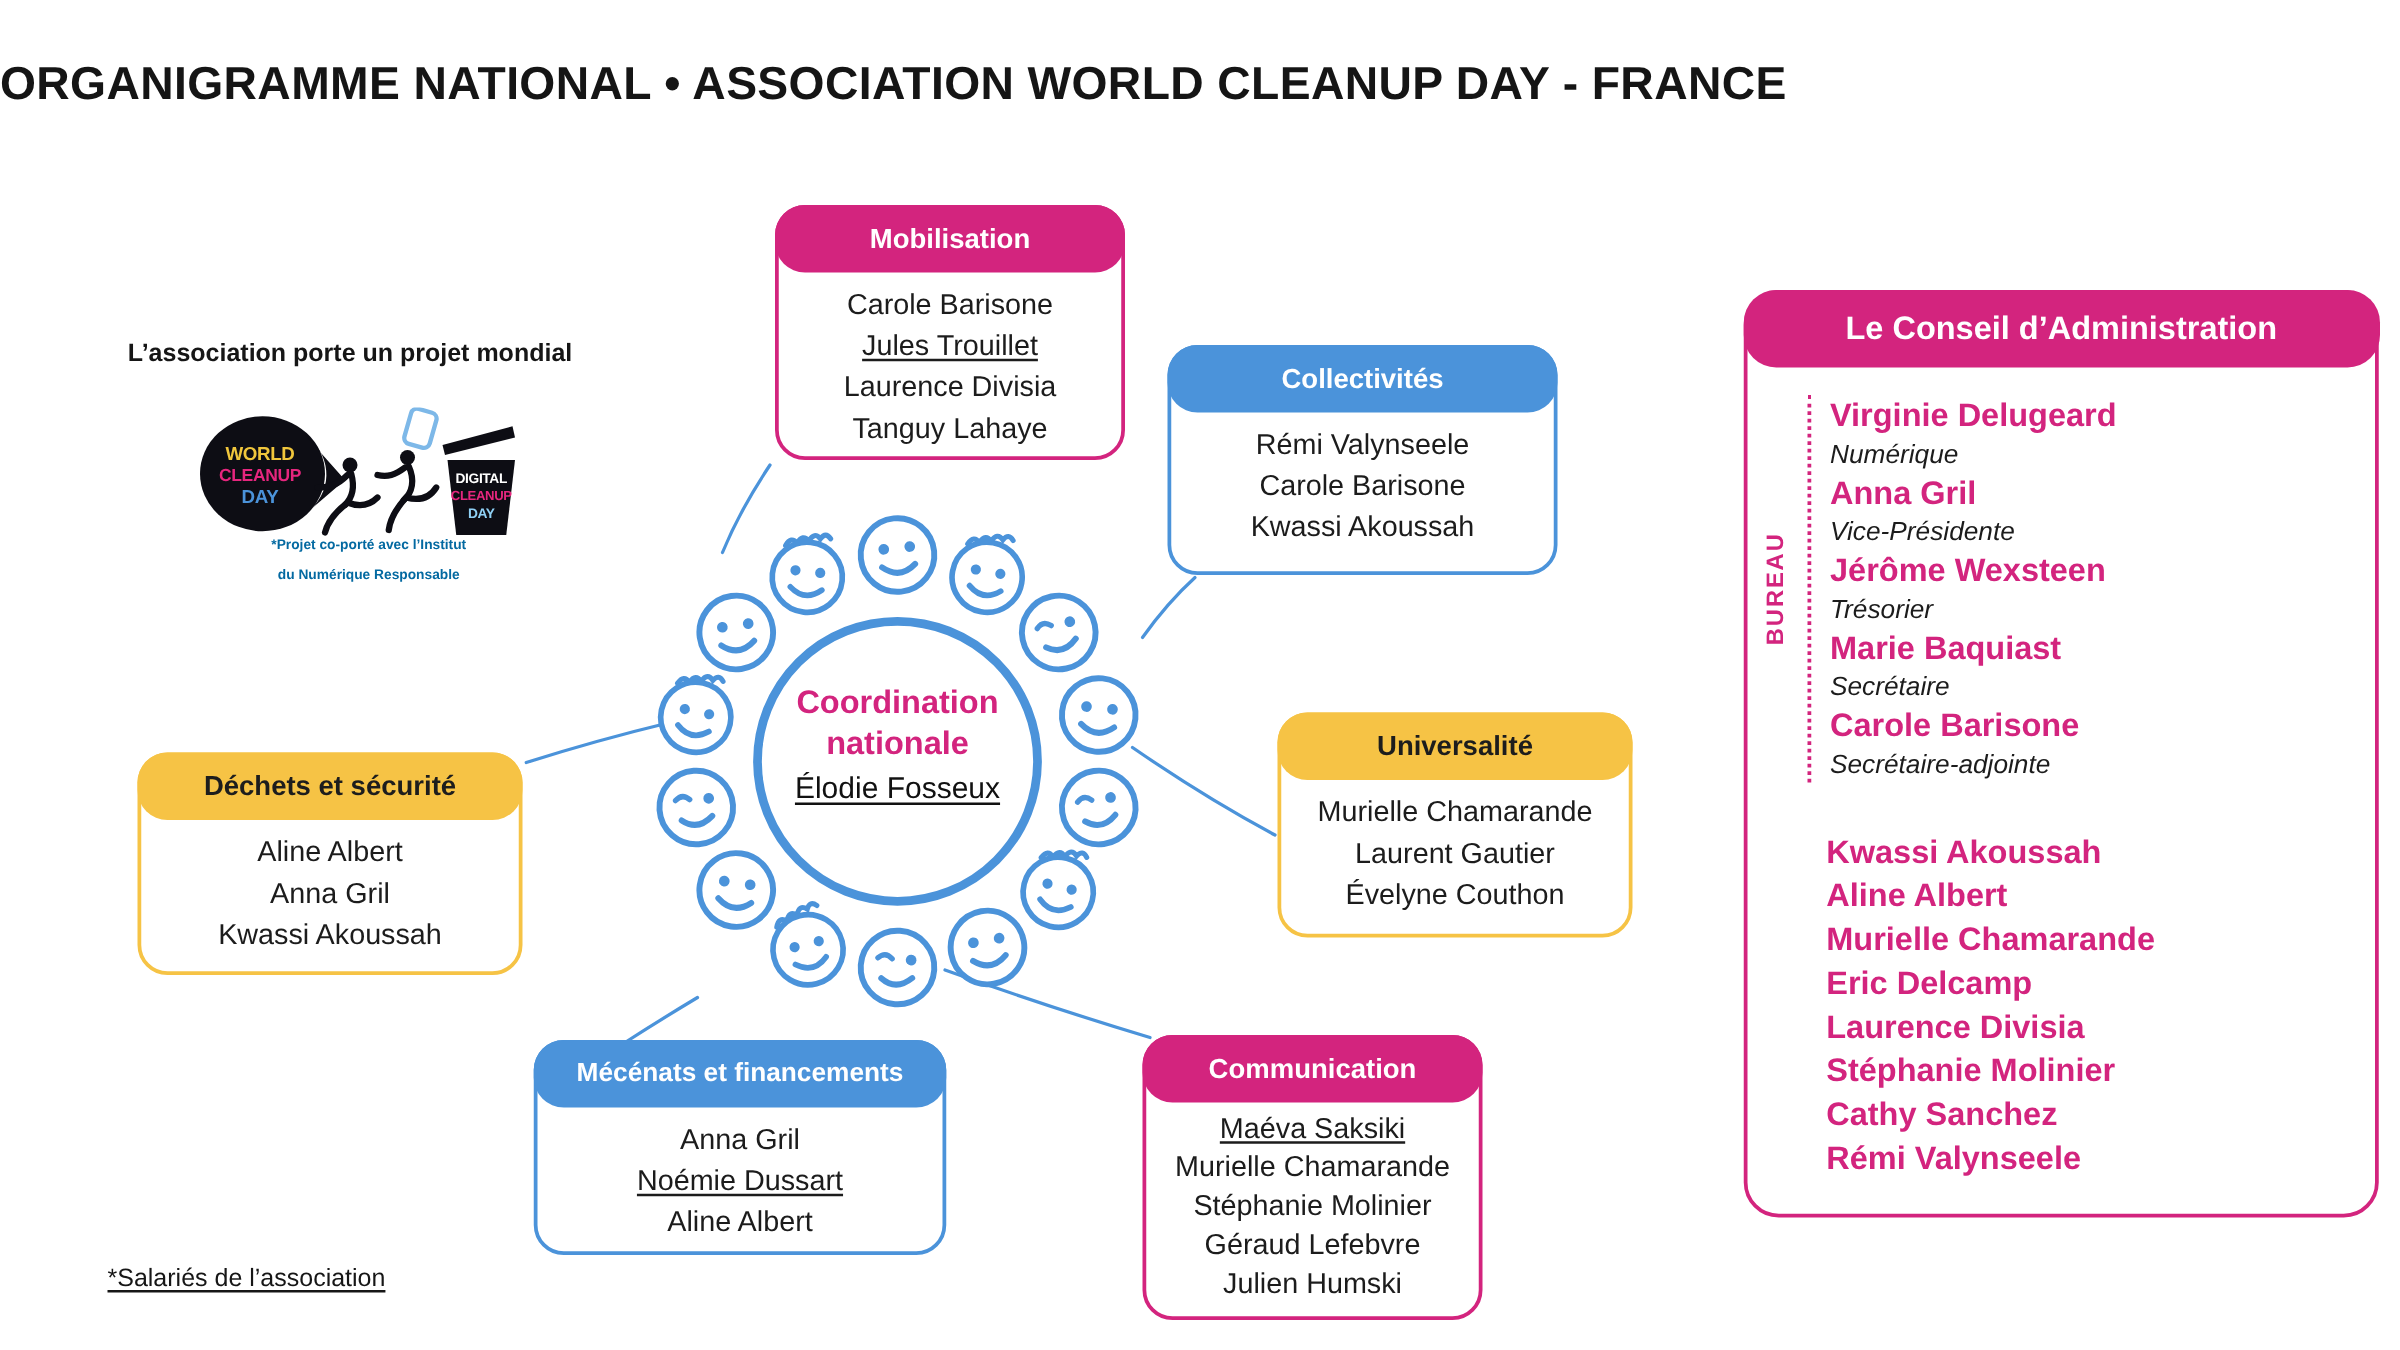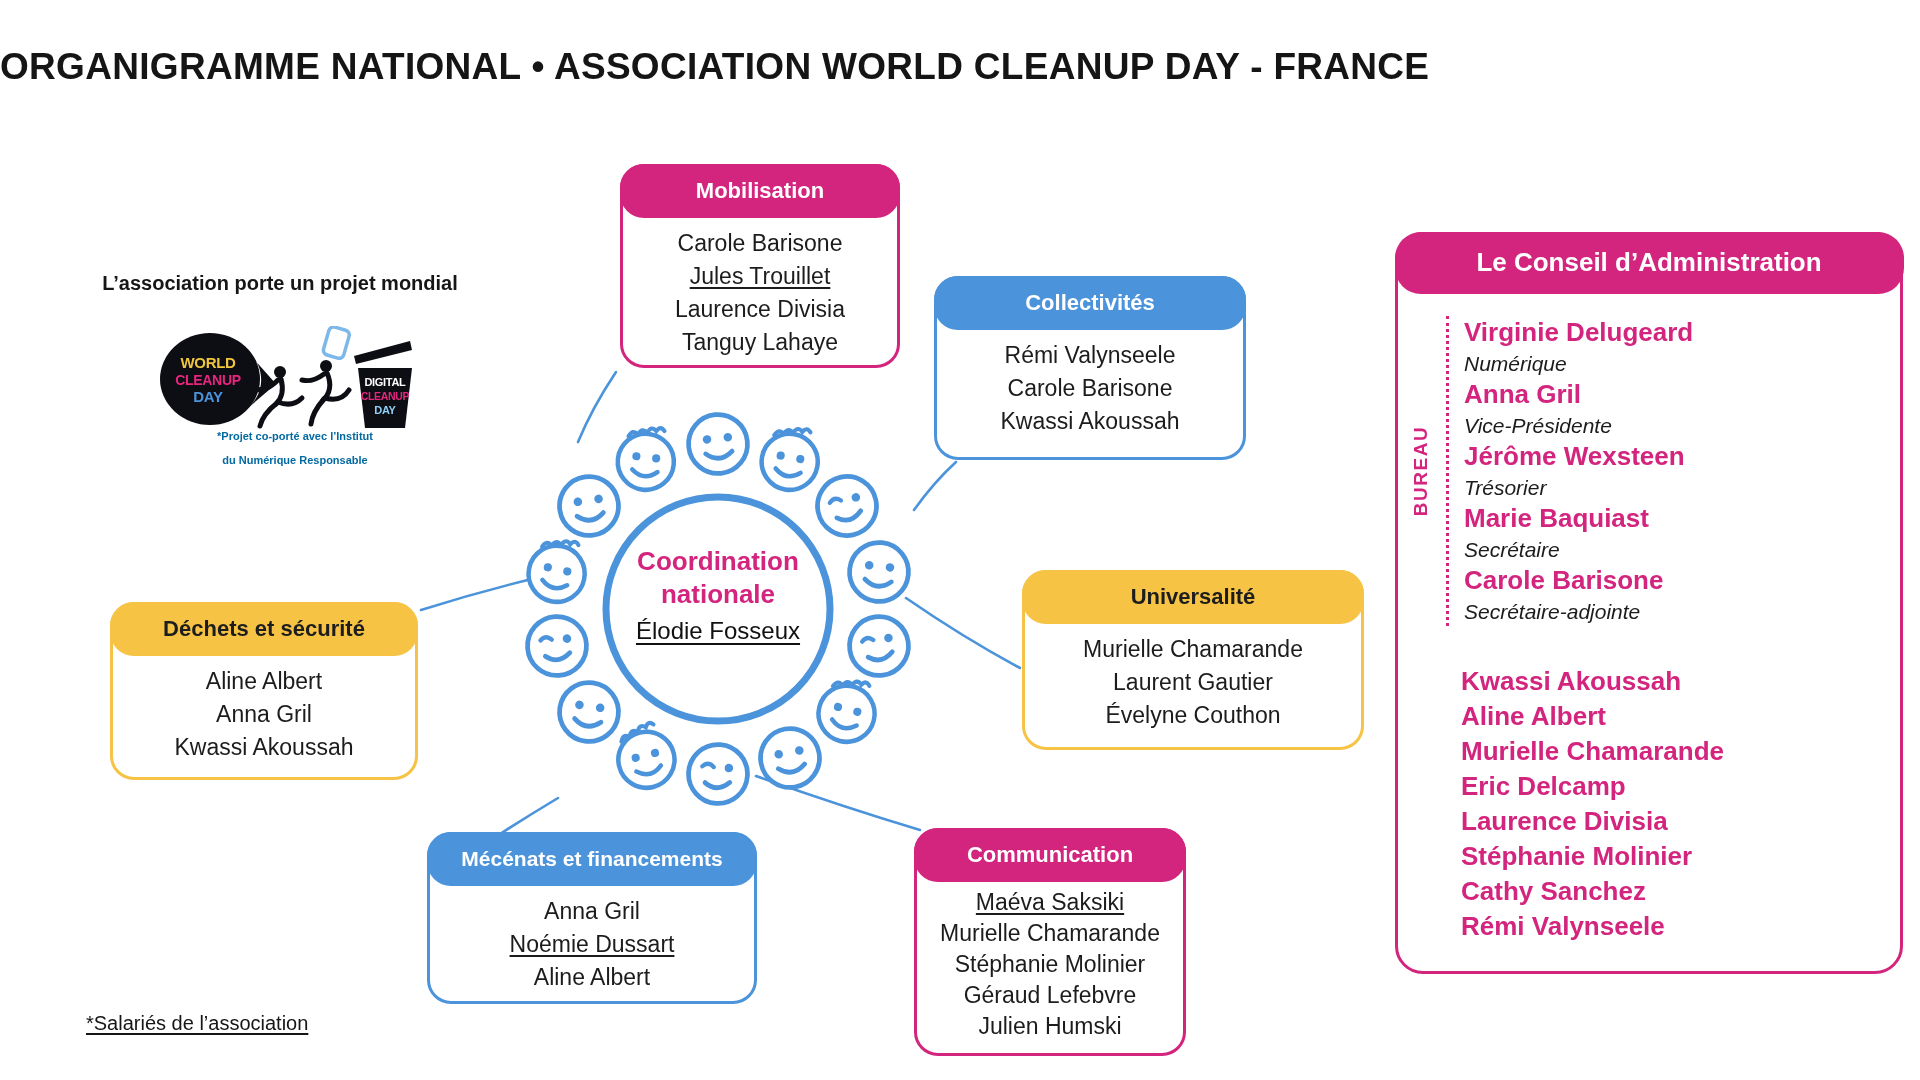--- a/index.html
+++ b/index.html
@@ -40,21 +40,21 @@
     justify-content:center; font-weight:bold; font-size:22px; }
   .card.pink   { border-color:var(--pink);margin-left:12px; }   .card.pink .card-header   { background:var(--pink); color:#fff; }
   .card.blue   { border-color:var(--blue); }   .card.blue .card-header   { background:var(--blue); color:#fff; }
   .card.yellow { border-color:var(--yellow); } .card.yellow .card-header { background:var(--yellow); color:#1d1d1d; }
   .card-members { list-style:none; margin-top:12px; text-align:center; font-size:23px; line-height:33px; color:#1c1c1c; }
   .card.compact .card-members { margin-top:8px; font-size:23px; line-height:31px; }
   .underlined { text-decoration:underline; text-underline-offset:3px; }
 
   .card-mobilisation  { left:608px;  top:164px; width:280px; height:204px; }
   .card-collectivites { left:934px;  top:276px; width:312px; height:184px; }
-  .card-universalite  { left:1022px; top:570px; width:342px; height:180px; }
+  .card-universalite  { left:1022px; top:570px; width:284px; height:180px; }
   .card-dechets       { left:110px;  top:602px; width:308px; height:178px; }
   .card-mecenats      { left:427px;  top:832px; width:330px; height:172px; }
   .card-mecenats .card-header { font-size:21px; }
   .card-communication { left:902px;  top:828px; width:272px; height:228px; }
 
   
   .board { position:absolute; left:1395px; top:232px; width:508px; height:742px;
     background:#fff; border:3.5px solid var(--pink); border-radius:28px; }
   .board-header { margin:-3.5px; height:62px; background:var(--pink); border-radius:26px;
     color:#fff; font-size:26px; font-weight:bold; display:flex; align-items:center; justify-content:center; }

